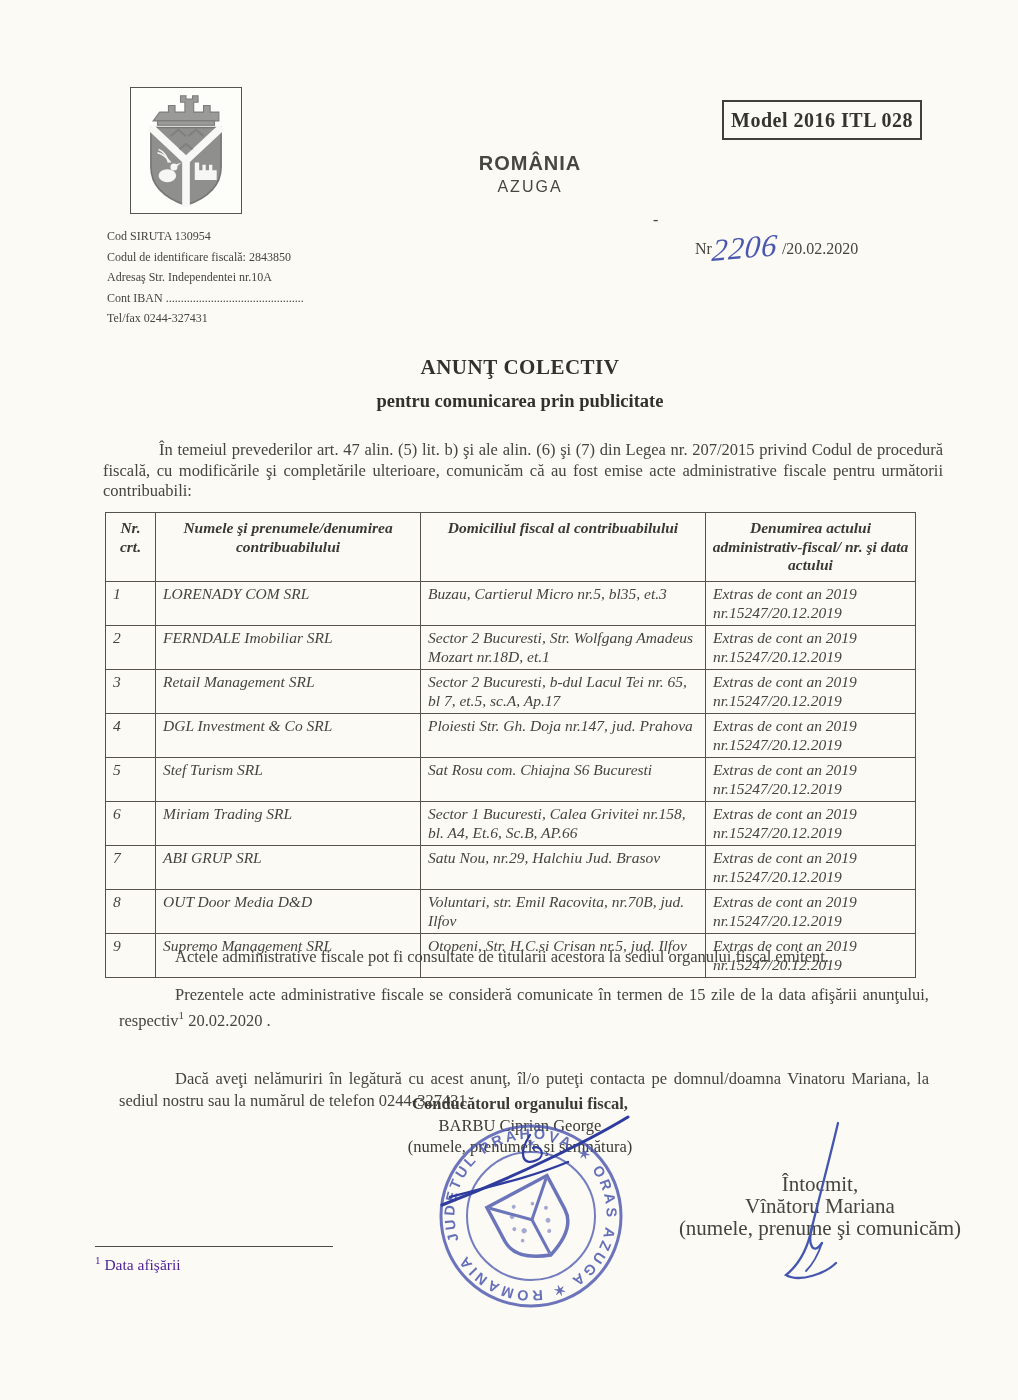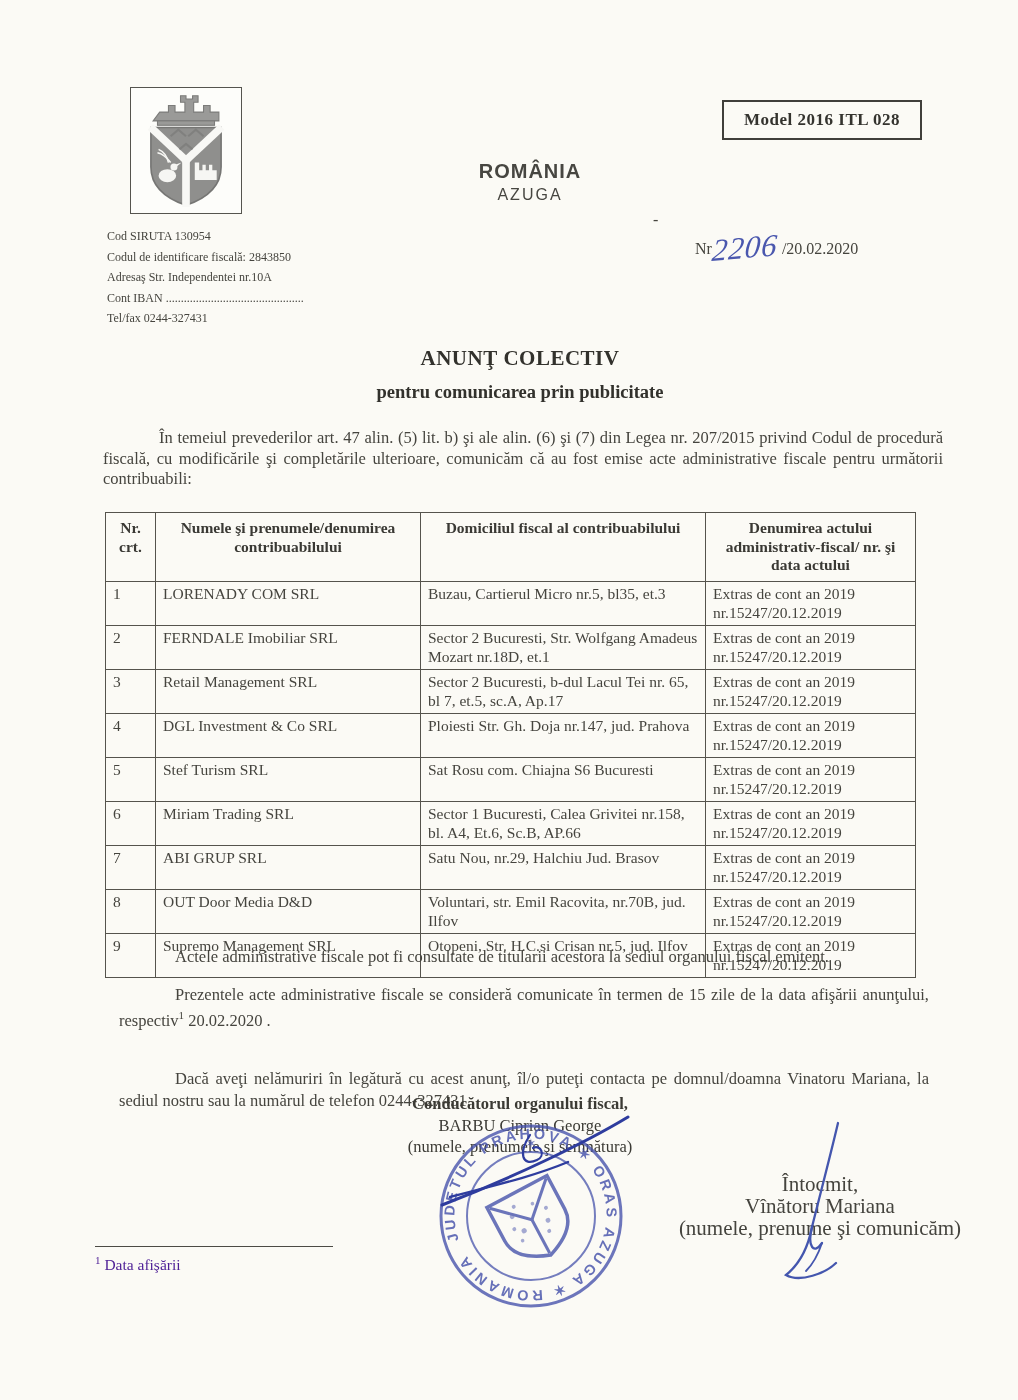--- a/index.html
+++ b/index.html
@@ -4,48 +4,48 @@
 <style>
   html,body{margin:0;padding:0;background:#d8d8d4;}
   .page{
     position:relative; width:1018px; height:1400px; margin:0 auto;
     background:#fbfaf5; overflow:hidden;
     font-family:"Liberation Serif", serif; color:#3a3934;
   }
   
   .coa-box{position:absolute; left:130px; top:87px; width:110px; height:125px;
     border:1.5px solid #55544e; background:#fdfdfa;}
-  .romania-block{position:absolute; left:420px; top:160px; width:220px; text-align:center;
+  .romania-block{position:absolute; left:420px; top:152px; width:220px; text-align:center;
     font-family:"Liberation Sans", sans-serif; color:#474641;}
   .romania-block .country{font-size:20px; font-weight:bold; letter-spacing:1px;}
   .romania-block .city{font-size:16px; font-weight:normal; letter-spacing:2px; margin-top:3px;}
   .model-box{position:absolute; left:722px; top:100px; width:196px; height:36px;
     border:2px solid #403f3a; display:flex; align-items:center; justify-content:center;
-    font-size:17px; font-weight:bold; letter-spacing:.5px; color:#34332e;}
+    font-size:20px; font-weight:bold; letter-spacing:.5px; color:#34332e;}
   .info-block{position:absolute; left:107px; top:226px; font-size:12px; line-height:20.5px; color:#45443e;}
   .nr-line{position:absolute; left:695px; top:226px; font-size:16px; color:#45443e; white-space:nowrap;}
   .handwriting{display:inline-block; font-style:italic; font-size:31px; color:#4a57ae;
     transform:rotate(-5deg) skewX(-10deg); margin:0 4px 0 0; position:relative; top:4px; letter-spacing:1px;}
   .tiny-dash{position:absolute; left:653px; top:211px; font-size:16px; color:#45443e;}
   
   .title-block{position:absolute; left:100px; top:346px; width:840px; text-align:center; color:#32312c;}
-  .title-block .t1{font-size:21px; font-weight:bold; letter-spacing:.5px; margin:0;}
+  .title-block .t1{font-size:21px; font-weight:bold; letter-spacing:.5px; margin:9px;}
   .title-block .t2{font-size:18.5px; font-weight:bold; margin:11px 0 0 0;}
   
-  .intro{position:absolute; left:103px; top:428px; width:840px;
+  .intro{position:absolute; left:103px; top:440px; width:840px;
     font-size:16.5px; line-height:20.5px; text-align:justify; text-indent:56px; color:#45443e;}
   .after-table{position:absolute; left:103px; top:930px; width:842px;
     font-size:16.5px; line-height:21.5px; text-align:justify; color:#45443e;}
   .after-table p{margin:16px; text-indent:56px;}
   .after-table p.gap{margin-top:37px;}
   sup{font-size:11px;}
   
   table.doc{position:absolute; left:105px; top:512px; width:810px;
     border-collapse:collapse; table-layout:fixed; color:#45443e;}
-  table.doc th, table.doc td{border:1.2px solid #55534c; vertical-align:top;}
+  table.doc th, table.doc td{border:1.2px solid #55534c; vertical-align:top;font-style:italic;}
   table.doc th{font-size:15.5px; font-weight:bold; line-height:18.5px; padding:6px 4px; text-align:center; color:#3a3934;}
   table.doc td{font-size:15.5px; line-height:19.5px; padding:2px 7px;}
   table.doc thead tr{height:58px;}
   table.doc tbody tr{height:38px;}
   td.c-nr{padding-left:11px;}
   td.c-name{padding-left:14px;}
   col.w-nr{width:50px;} col.w-name{width:265px;} col.w-addr{width:285px;} col.w-act{width:210px;}
   
   .sign-center{position:absolute; left:355px; top:1093px; width:330px; text-align:center;
     font-size:16.5px; line-height:21.5px; color:#3b3a34;}

